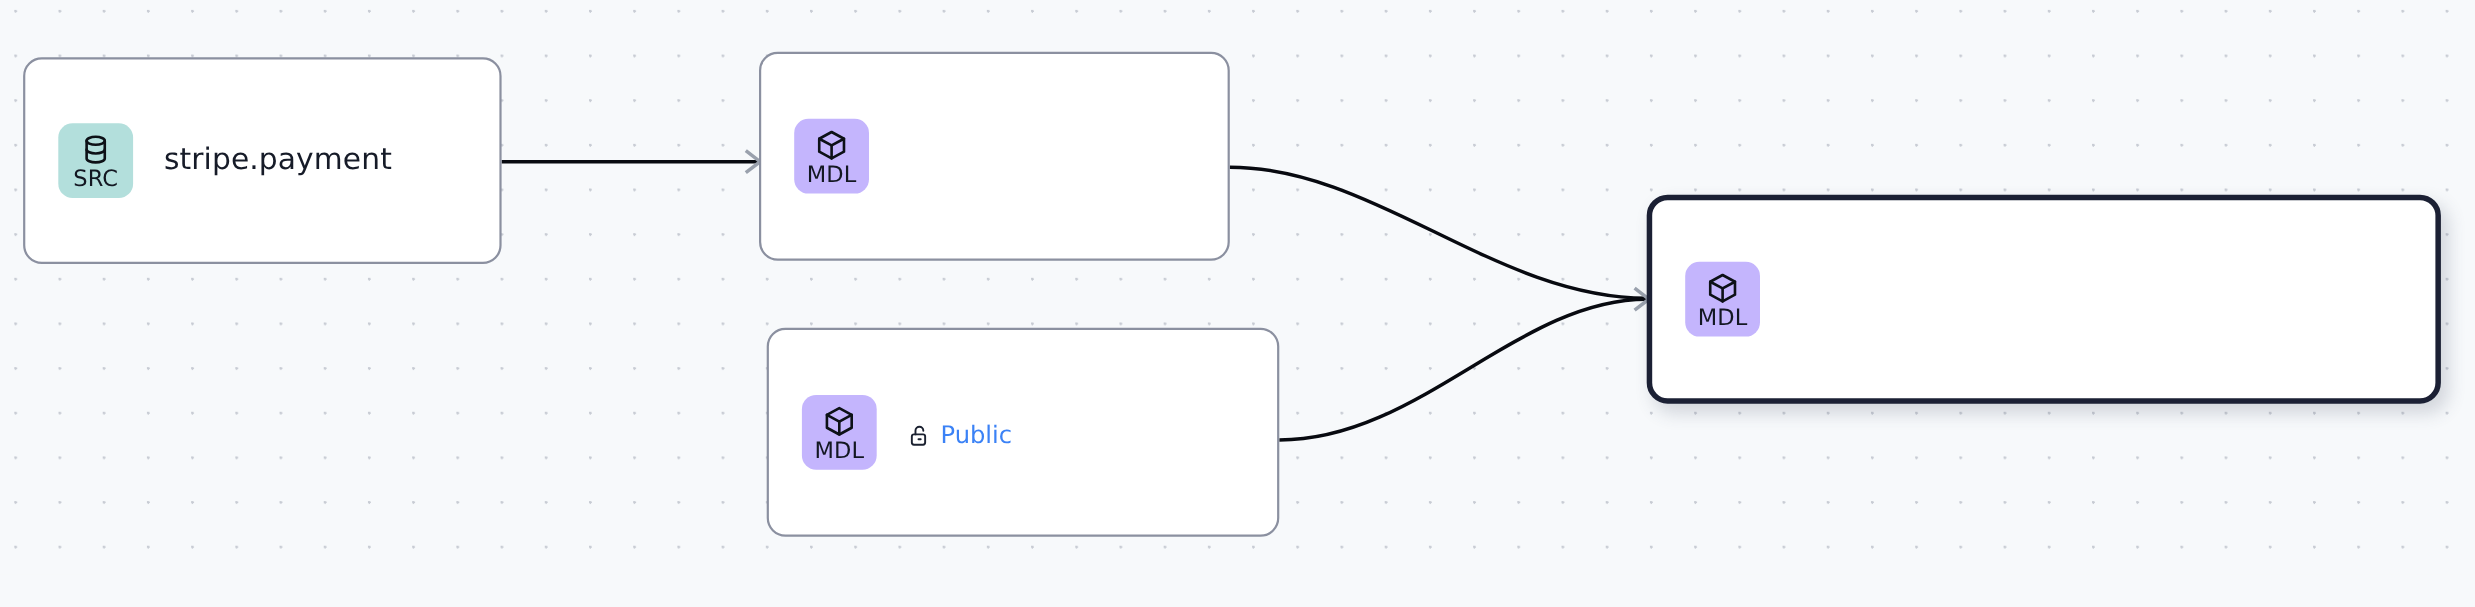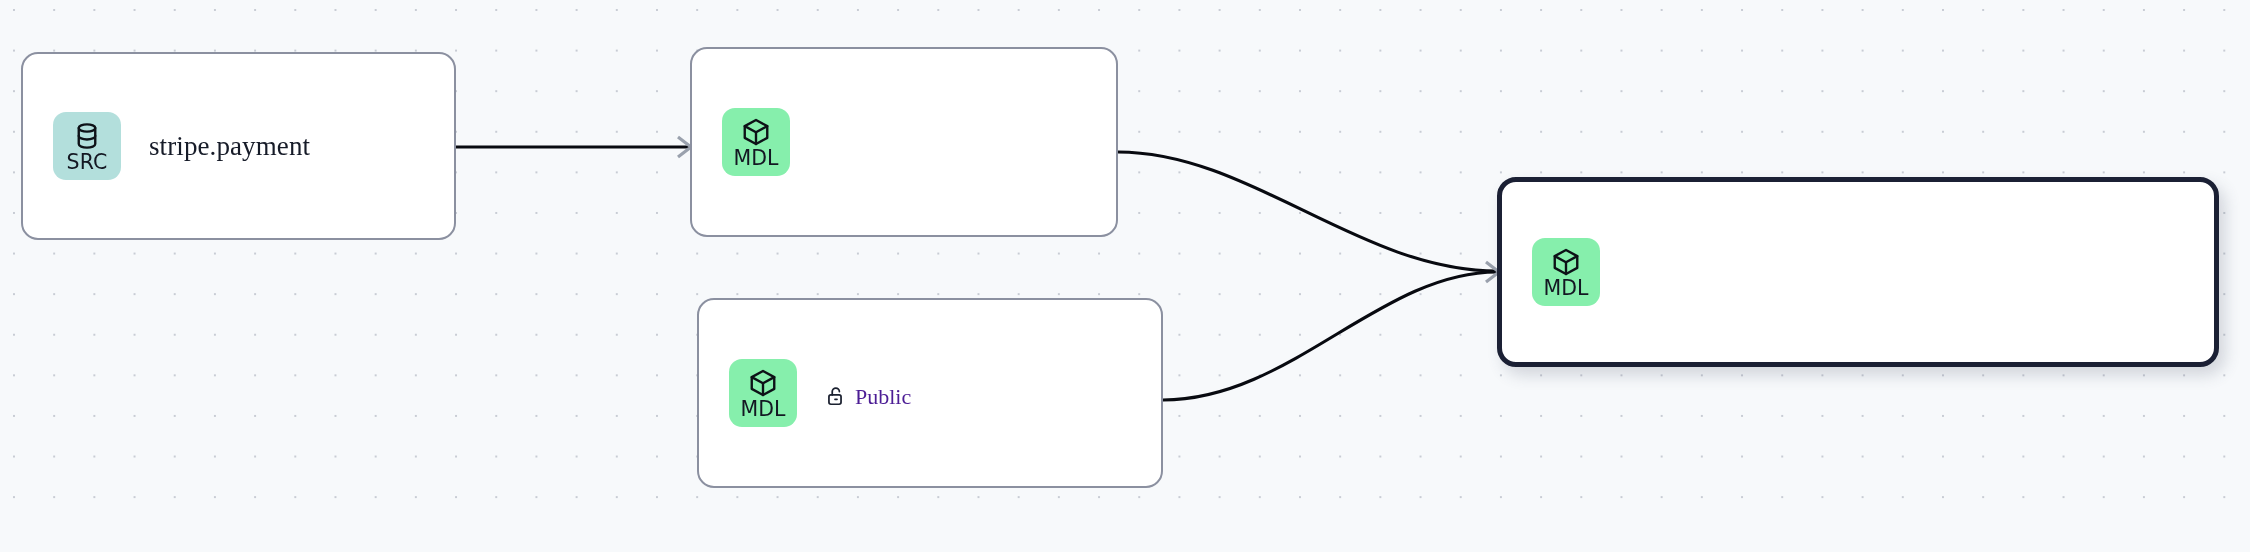--- a/index.html
+++ b/index.html
@@ -74,21 +74,21 @@
     width: 68px;
     height: 68px;
     border-radius: 13px;
     display: flex;
     flex-direction: column;
     align-items: center;
     justify-content: center;
     margin-left: 30px;
   }
   .badge-src { background: #b3dfdc; }
-  .badge-mdl { background: #86efac; }
+  .badge-mdl { background: #c4b5fd; }
 
   .badge-glyph {
     display: block;
     height: 30px;
     margin-top: 1px;
   }
   .badge-kind {
     font-size: 20.5px;
     line-height: 21px;
     letter-spacing: 0.1px;
@@ -98,37 +98,36 @@
   }
 
   .node-text {
     flex: 1 1 auto;
     min-width: 0;
     display: flex;
     flex-direction: column;
     justify-content: flex-start;
     margin-left: 28px;
     padding-right: 16px;
-    font-family: Liberation Serif, serif;
   }
   .node-title {
     font-size: 27px;
     line-height: 32px;
     color: #161b28;
     white-space: nowrap;
     letter-spacing: 0.1px;
   }
   .node-meta {
     display: flex;
     align-items: center;
     gap: 8px;
     margin-top: 6px;
     font-size: 22px;
     line-height: 25px;
-    color: #4c1d95;
+    color: #3b82f6;
     white-space: nowrap;
   }
   .meta-icon {
     display: block;
     flex: 0 0 auto;
   }
 </style>
 </head>
 <body>
 

